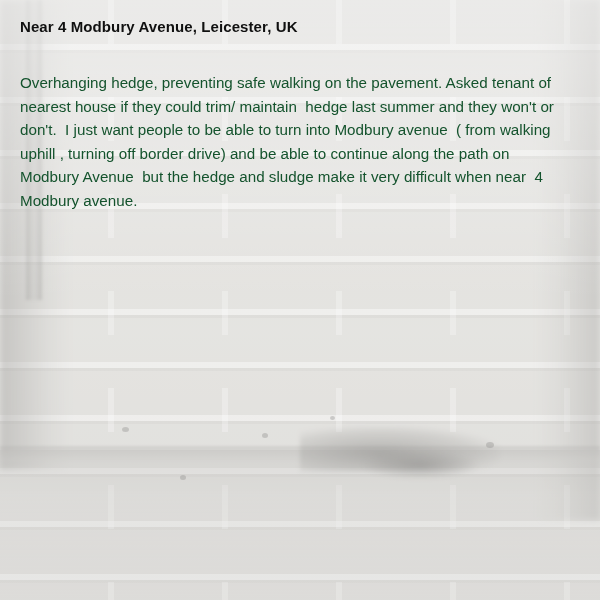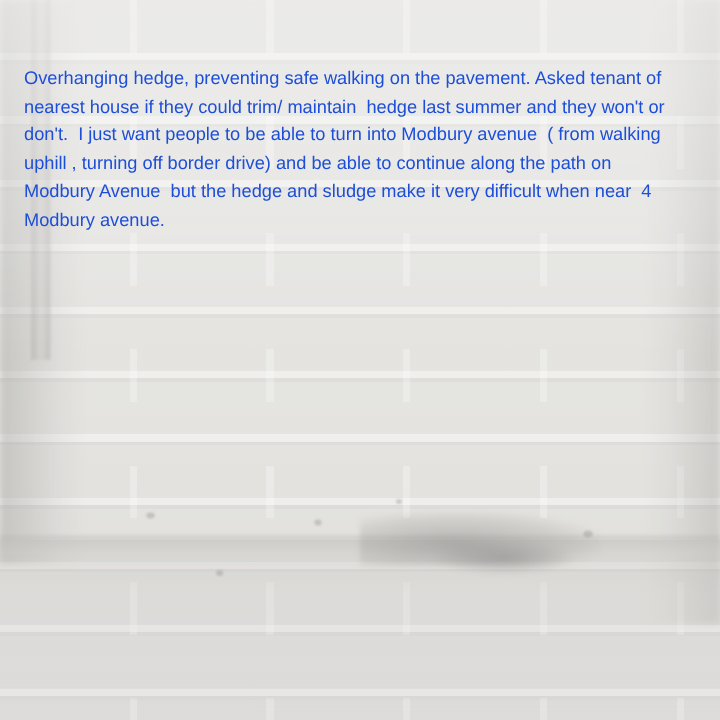--- a/index.html
+++ b/index.html
@@ -156,21 +156,21 @@
     font-size: 15px;
     font-weight: bold;
     color: #101010;
     letter-spacing: 0.1px;
     margin: 0 0 0 0;
   }
   .body-text {
     margin-top: 36px;
     font-size: 15.2px;
     line-height: 23.5px;
-    color: #1d4ed8;
+    color: #14532d;
     max-width: 548px;
     white-space: pre-wrap;
   }
 </style>
 </head>
 <body>
 
 <div id="card">
 
   <div class="photo-layer">
@@ -188,16 +188,17 @@
     <div class="pebble" style="left:122px; bottom:168px; width:7px; height:5px;"></div>
     <div class="pebble" style="left:262px; bottom:162px; width:6px; height:5px;"></div>
     <div class="pebble" style="left:330px; bottom:180px; width:5px; height:4px;"></div>
     <div class="pebble" style="left:486px; bottom:152px; width:8px; height:6px;"></div>
     <div class="pebble" style="left:180px; bottom:120px; width:6px; height:5px;"></div>
     <div class="wash"></div>
     <div class="top-fade"></div>
   </div>
 
   <div class="overlay">
+    <h1 class="title">Near 4 Modbury Avenue, Leicester, UK</h1>
     <p class="body-text">Overhanging hedge, preventing safe walking on the pavement. Asked tenant of nearest house if they could trim/ maintain  hedge last summer and they won't or don't.  I just want people to be able to turn into Modbury avenue  ( from walking uphill , turning off border drive) and be able to continue along the path on Modbury Avenue  but the hedge and sludge make it very difficult when near  4 Modbury avenue.</p>
   </div>
 
 </div>
 
 </body></html>

